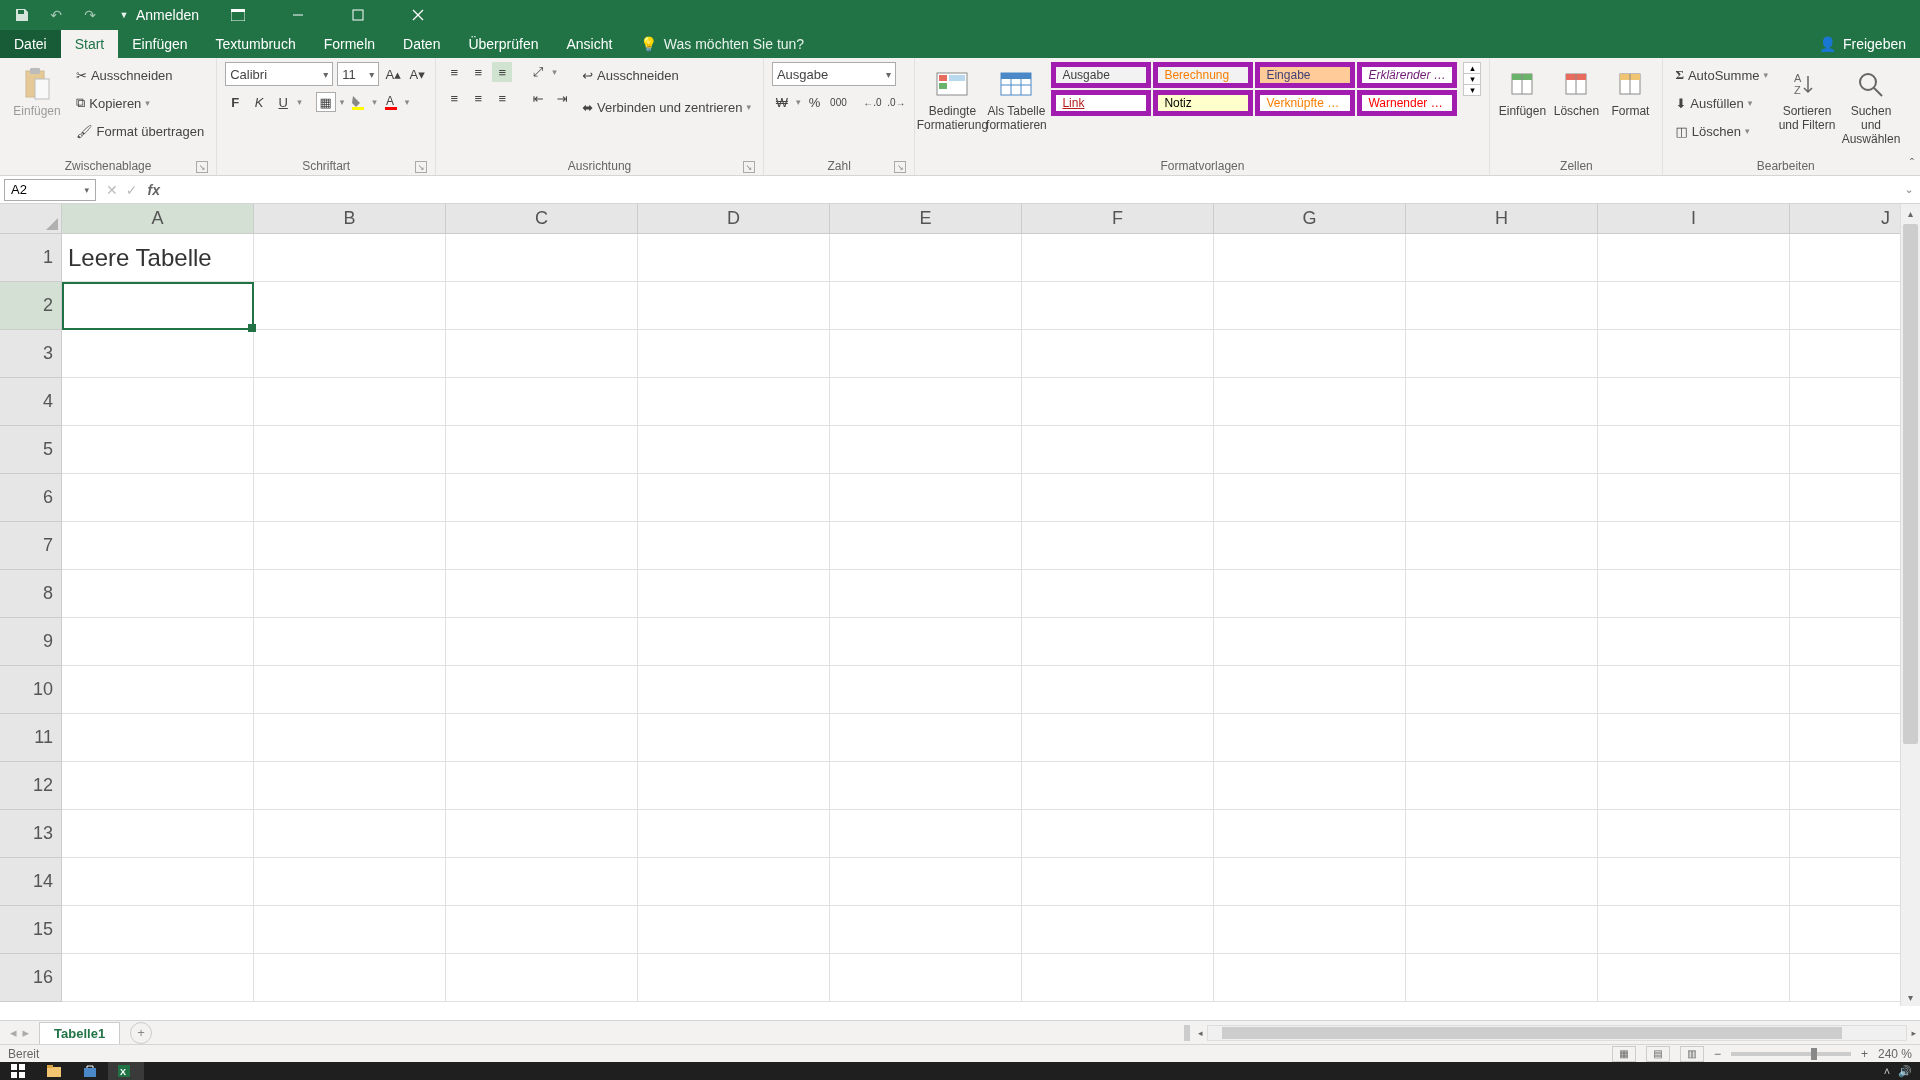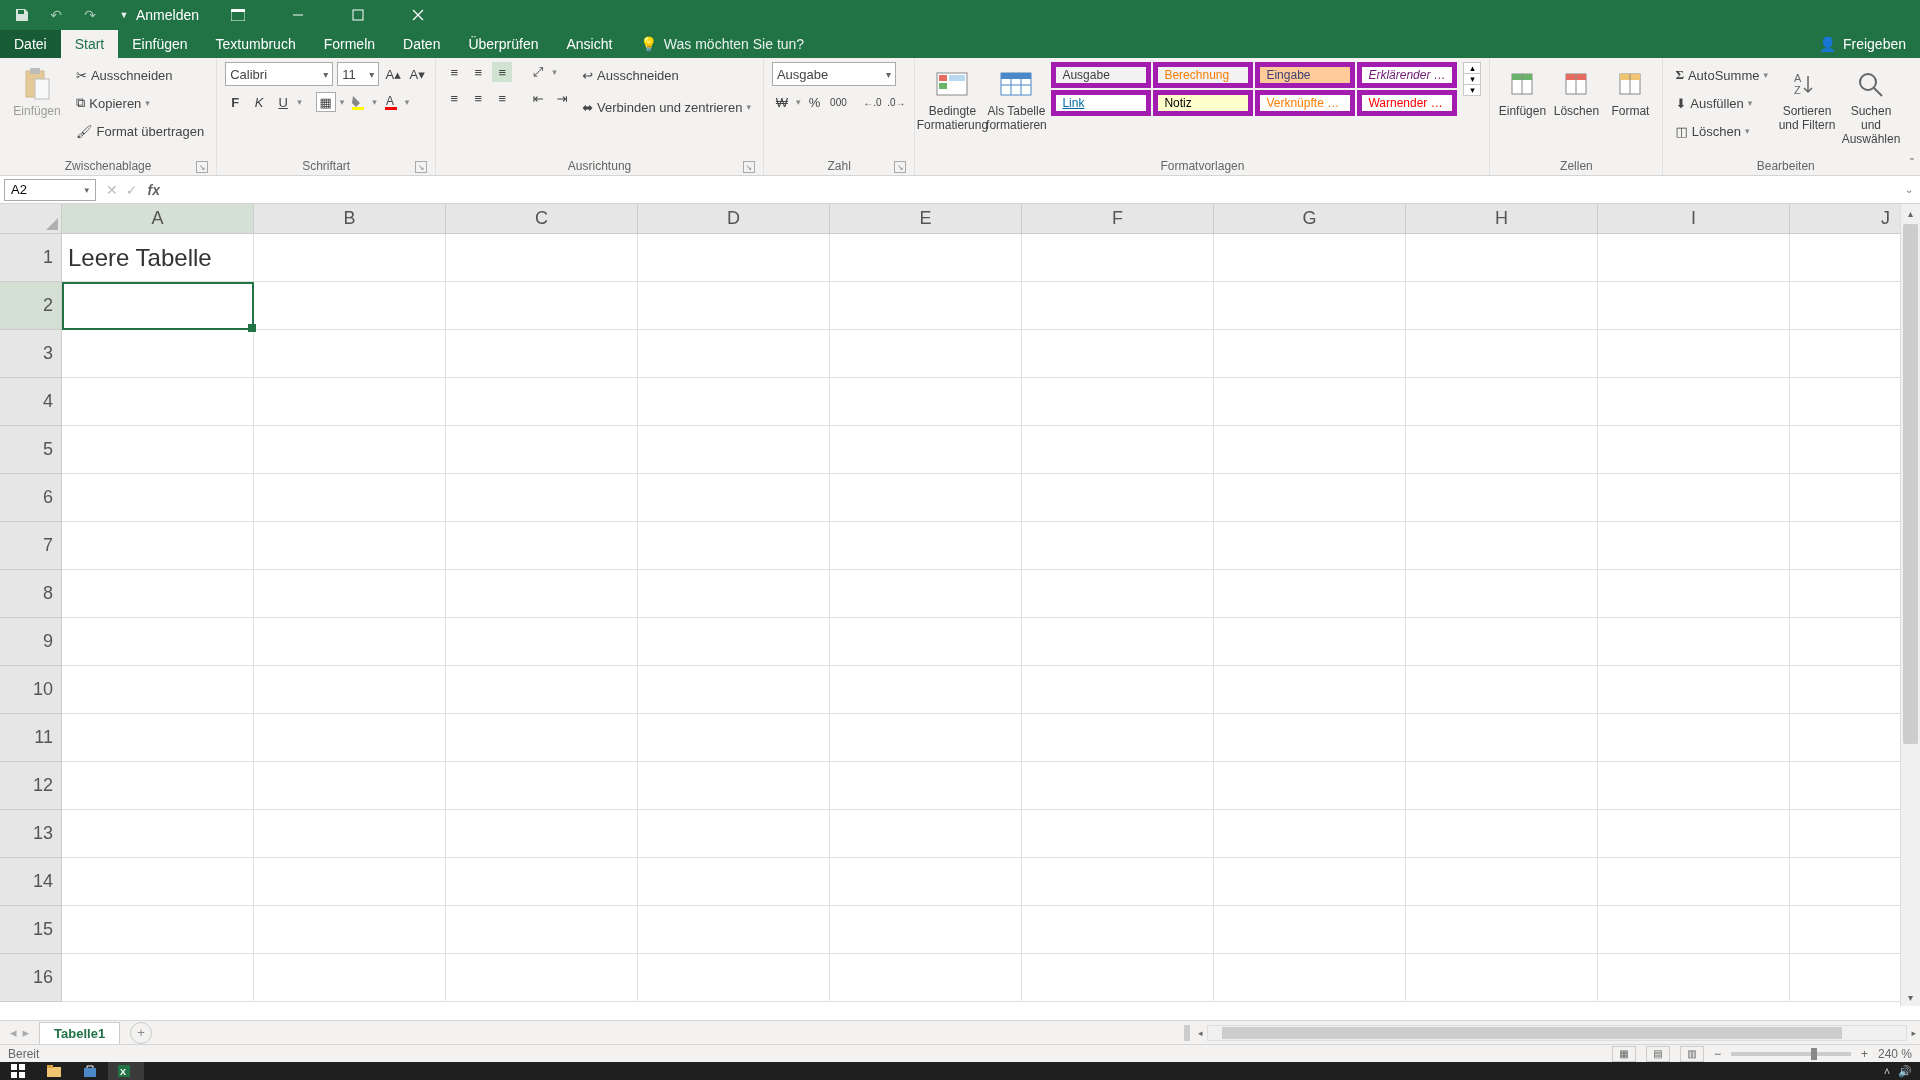--- a/index.html
+++ b/index.html
@@ -38,21 +38,21 @@
 .smallsq { width: 20px; height: 20px; border: 1px solid transparent; display: flex; align-items: center; justify-content: center; font-size: 13px; color: #444; }
 .smallsq.bordered { border-color: #ababab; background:#fff; }
 
 
 .style-gallery { display: grid; grid-template-columns: repeat(4, 100px); grid-template-rows: 26px 26px; gap: 2px; }
 .style-cell { border: 5px solid #a21caf; background: #fff; font-size: 12px; display: flex; align-items: center; padding: 0 6px; overflow: hidden; white-space: nowrap; }
 .style-ausgabe { color: #3f3f3f; background: #f2f2f2; }
 .style-berechnung { color: #fa7d00; background: #f2f2f2; }
 .style-eingabe { color: #3f3f76; background: #ffcc99; }
 .style-erklarend { color: #701a75; font-style: italic; }
-.style-link { color: #0369a1; text-decoration: underline; }
+.style-link { color: #b91c1c; text-decoration: underline; }
 .style-notiz { background: #ffffcc; }
 .style-verknupft { color: #fa7d00; }
 .style-warnend { color: #ff0000; }
 .gallery-scroll { width: 18px; display: flex; flex-direction: column; border: 1px solid #c8c8c8; }
 .gallery-scroll div { flex: 1; display: flex; align-items: center; justify-content: center; font-size: 9px; border-bottom: 1px solid #c8c8c8; background:#fff; }
 .gallery-scroll div:last-child { border-bottom: none; }
 
 
 .ribbon-collapse { position: absolute; right: 6px; bottom: 4px; font-size: 12px; color: #666; }
 

